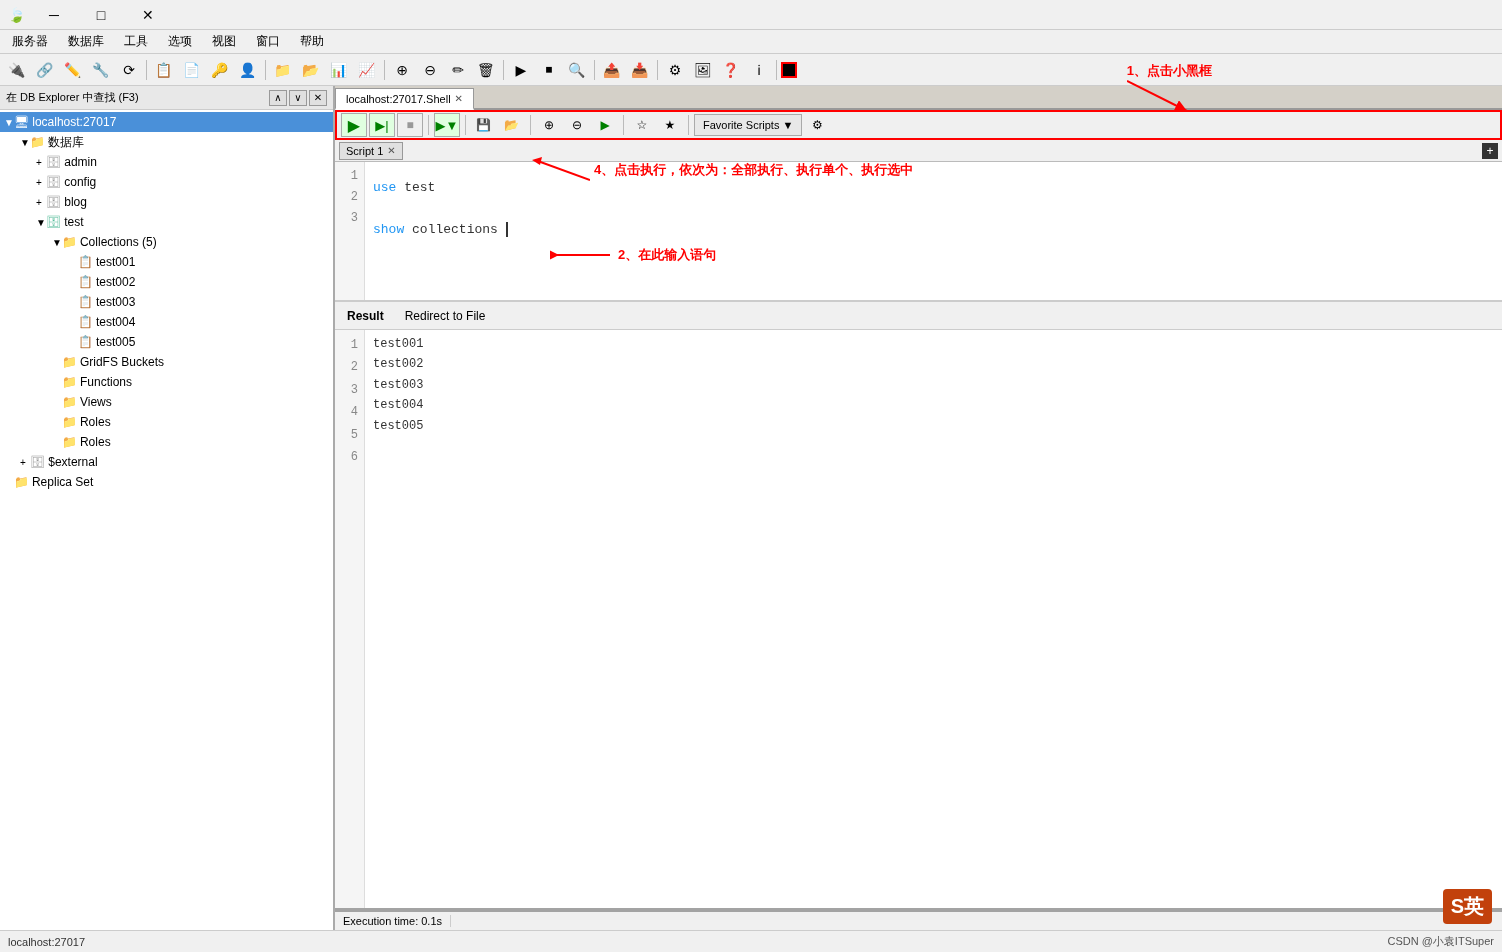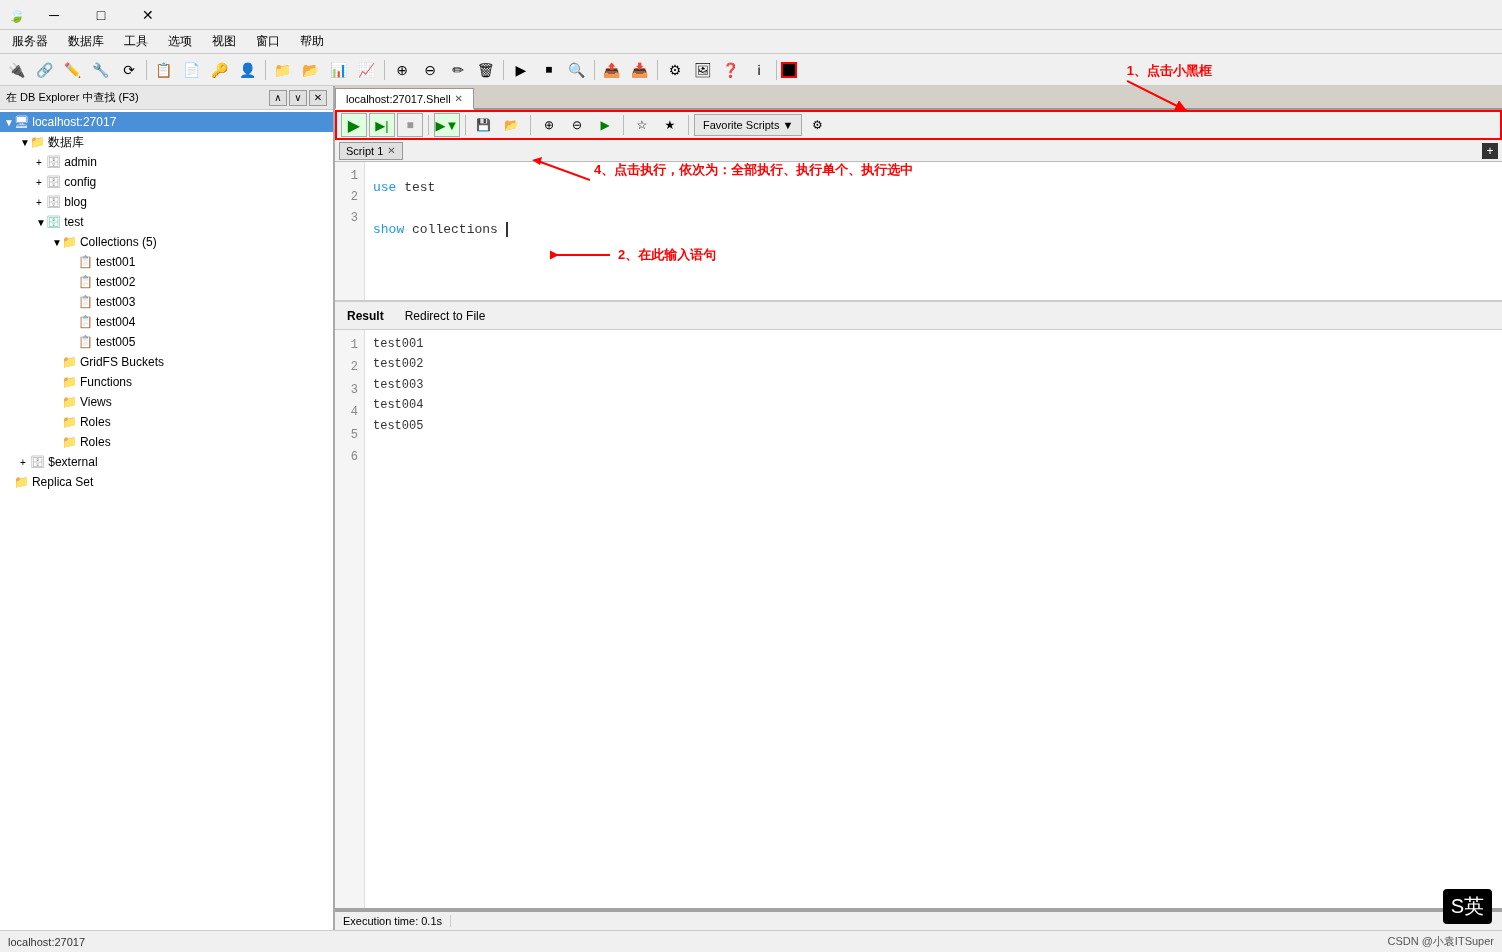--- a/index.html
+++ b/index.html
@@ -289,22 +289,22 @@
     ::-webkit-scrollbar { width: 8px; height: 8px; }
     ::-webkit-scrollbar-track { background: #f0f0f0; }
     ::-webkit-scrollbar-thumb { background: #bbb; border-radius: 2px; }
 
     .watermark {
       position: fixed;
       bottom: 28px;
       right: 10px;
       font-size: 20px;
       color: #cc4400;
-      font-weight: normal;
-      background: #000000;
+      font-weight: bold;
+      background: #c2410c;
       color: white;
       padding: 4px 8px;
       border-radius: 4px;
       font-family: Arial;
     }
   </style>
 </head>
 <body>
 
 <div class="title-bar">

